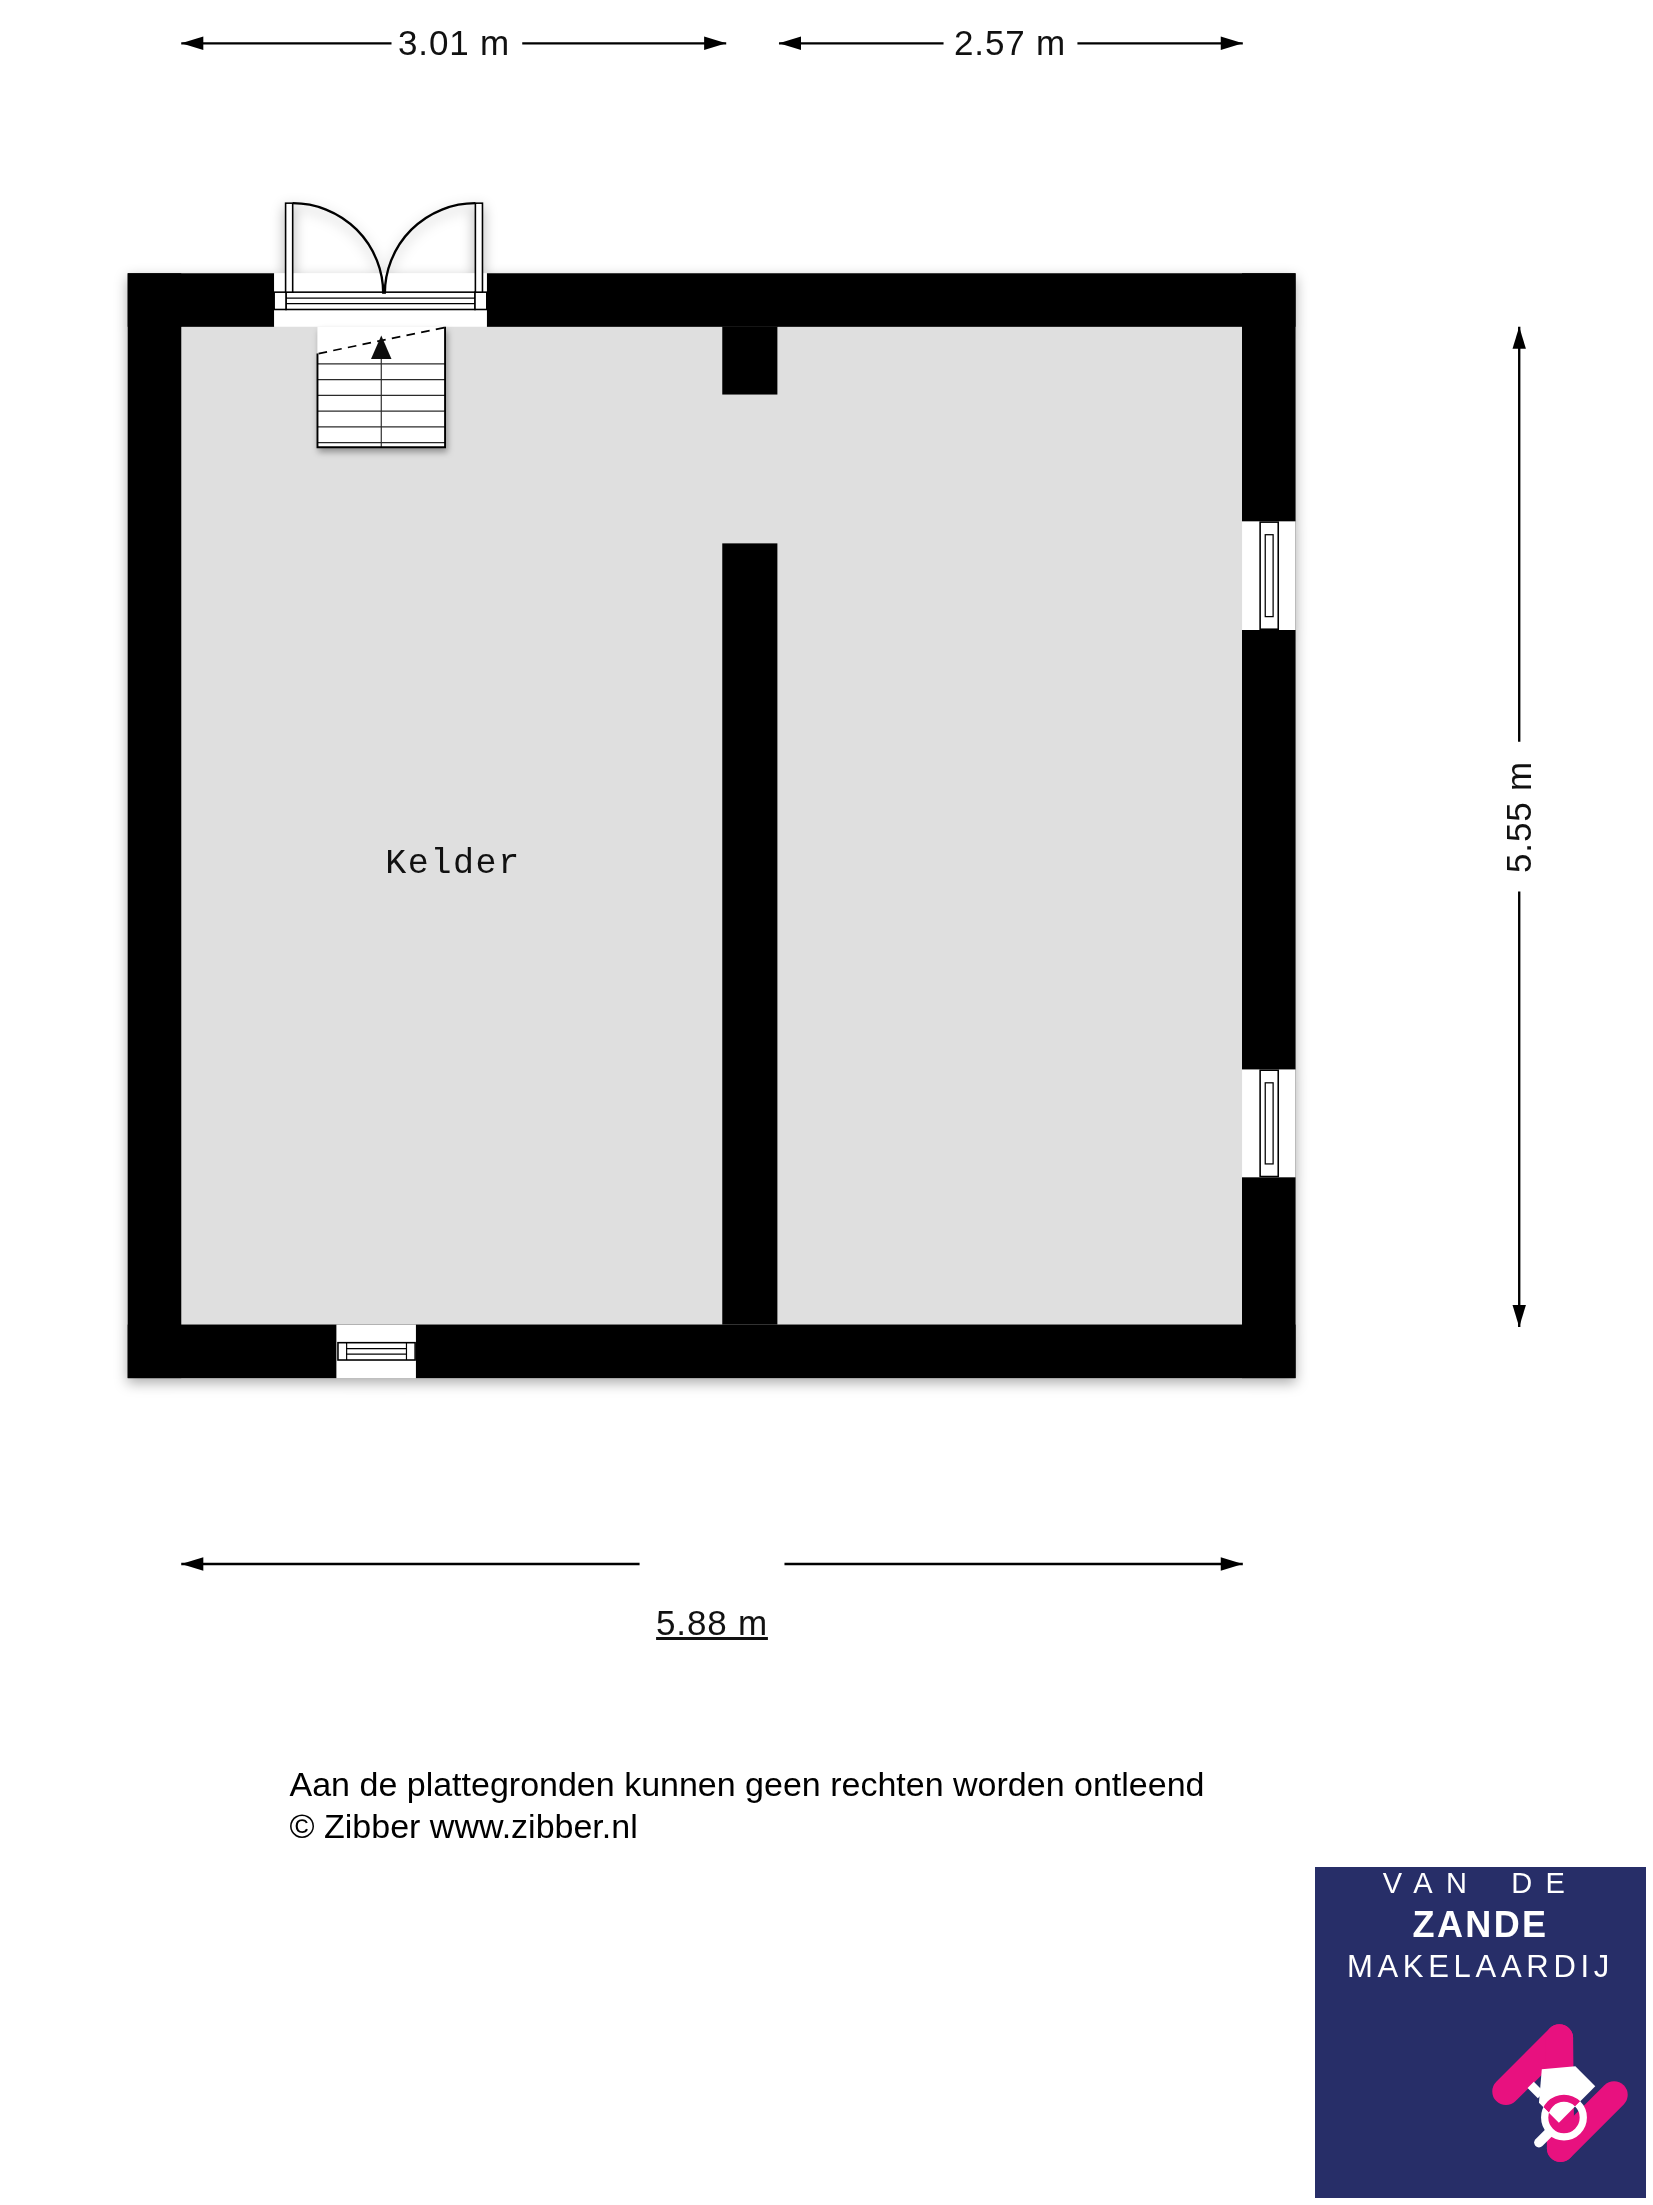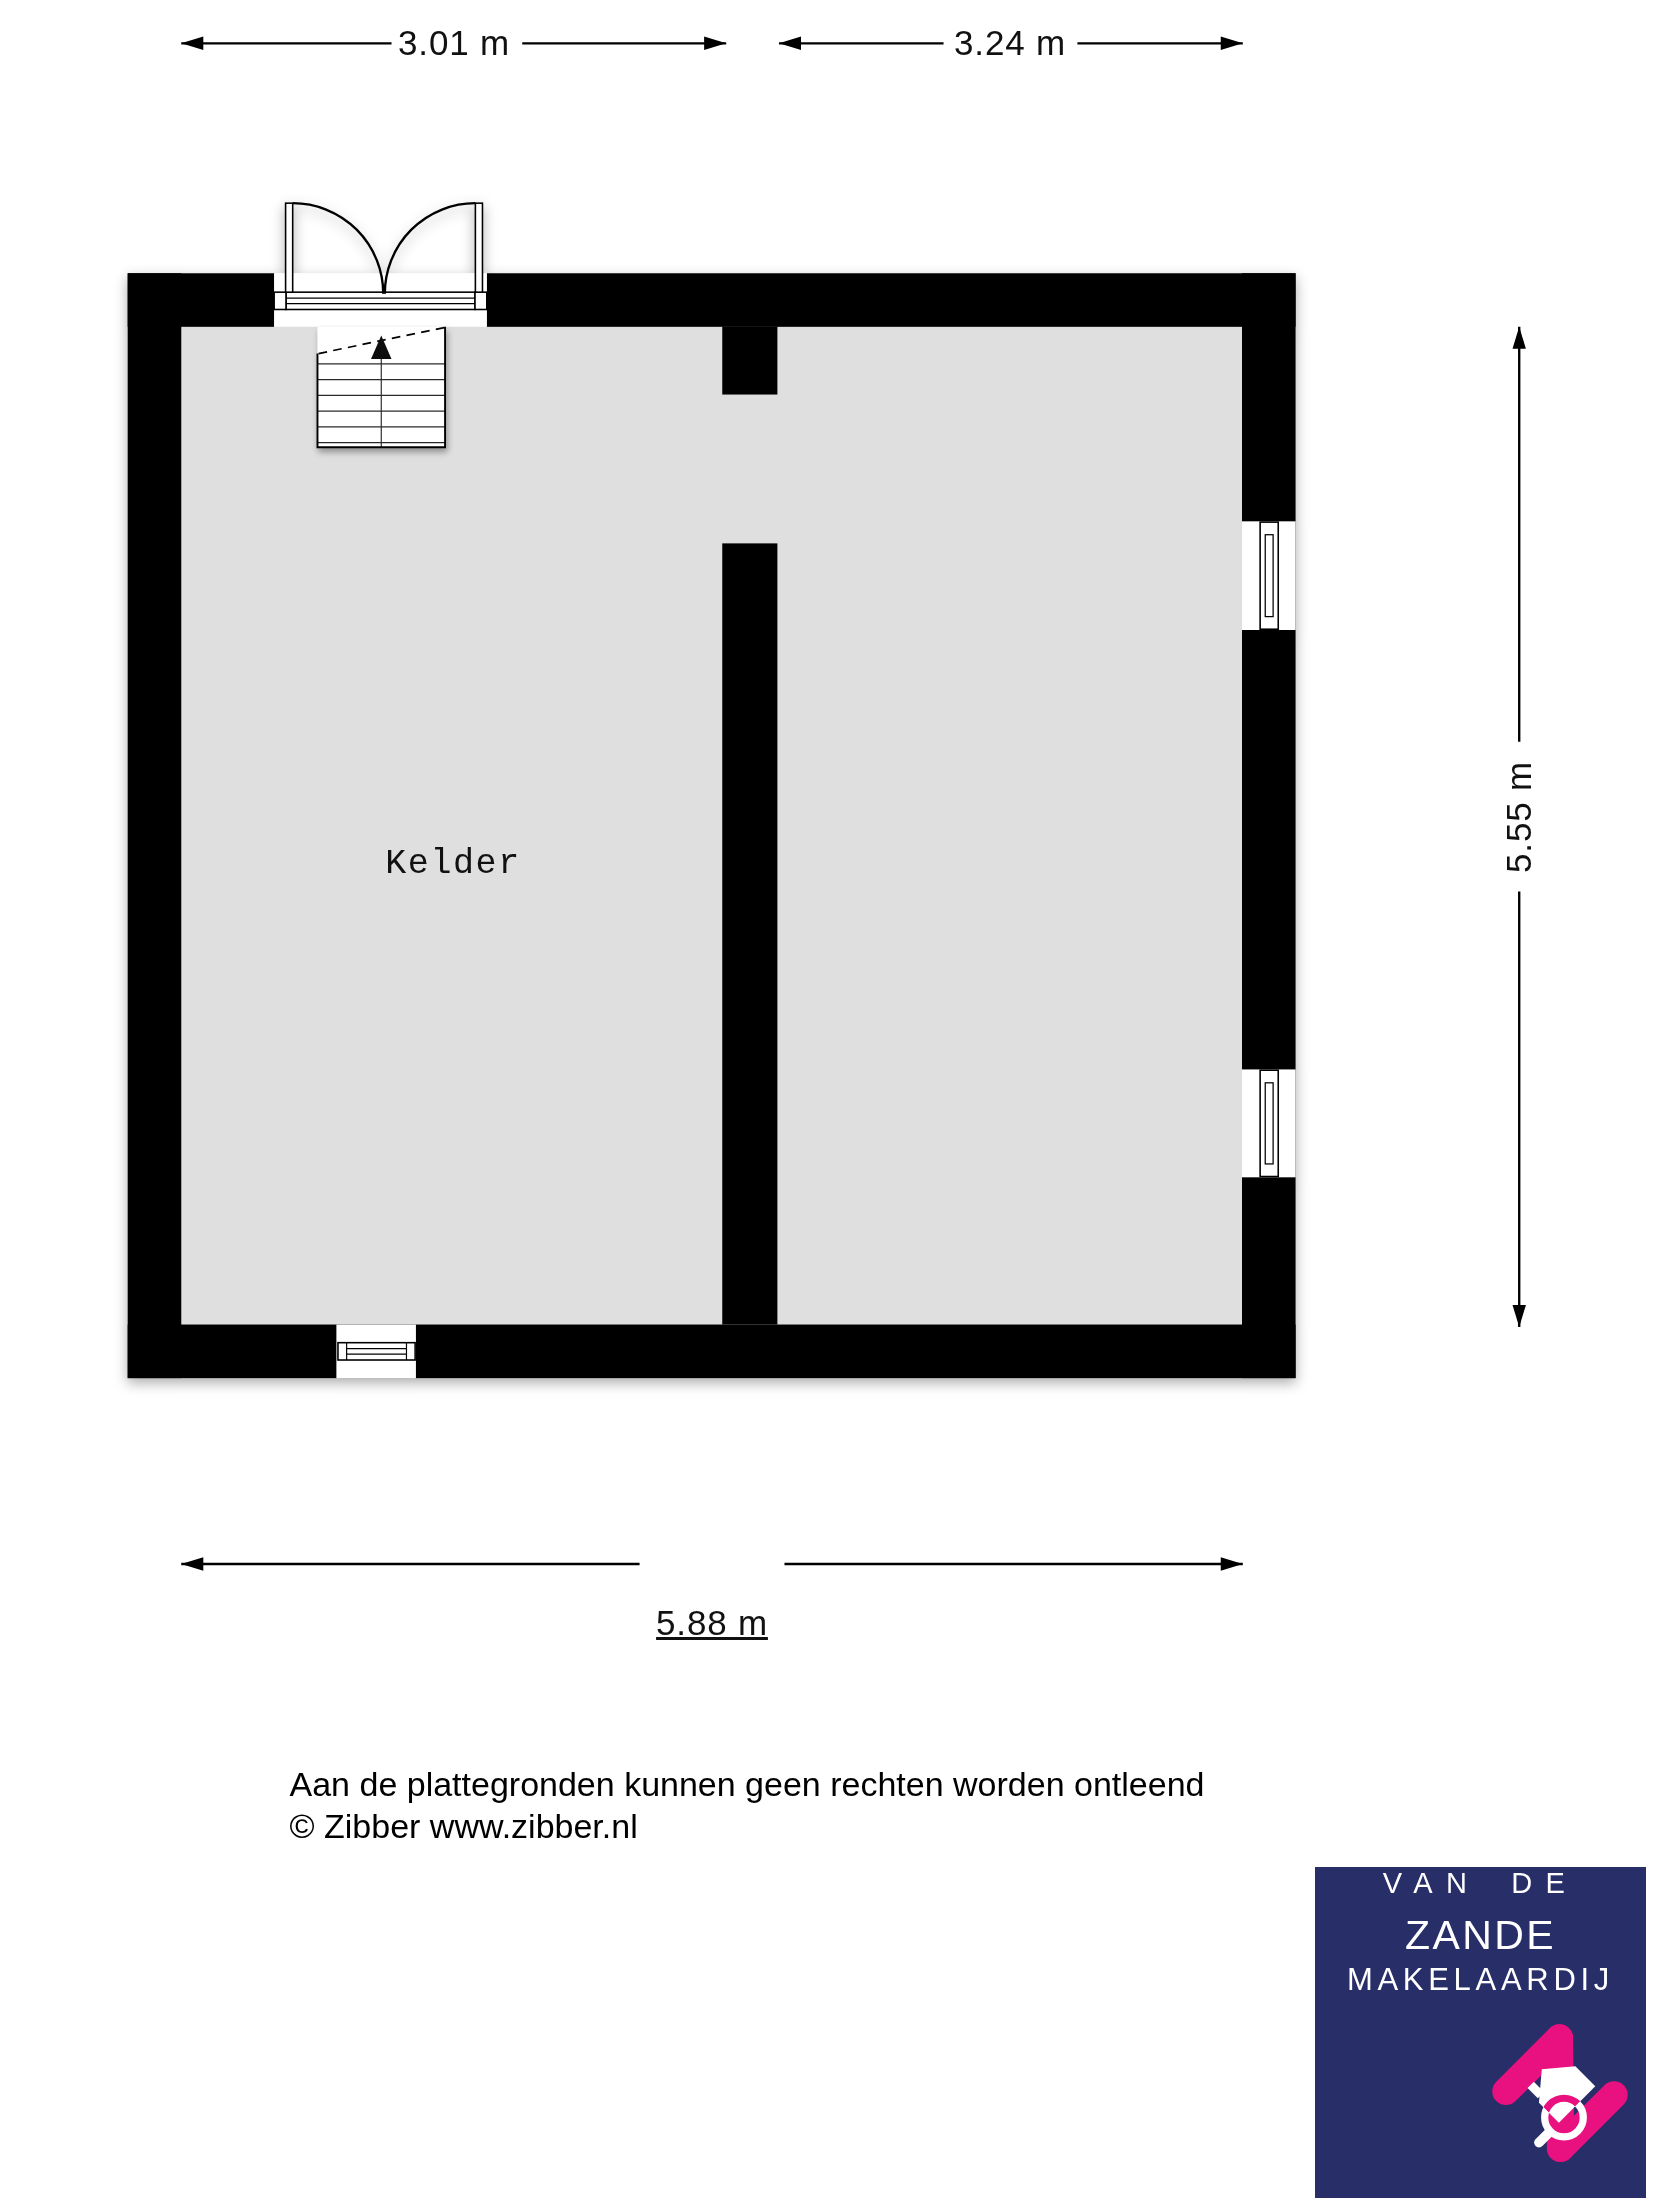--- a/index.html
+++ b/index.html
@@ -49,21 +49,21 @@
   .logo{
     position:absolute;
     left:1315px;top:1867px;
     width:331px;height:331px;
     background:var(--logo_navy,#272e68);
     overflow:hidden;
     text-align:center;
     color:var(--logo_text,#fff);
   }
   .logo .l1{font-size:29px;letter-spacing:13.4px;word-spacing:9.5px;}
-  .logo .l2{margin-top:12px;font-size:41px;font-weight:normal;letter-spacing:2.4px;}
+  .logo .l2{margin-top:4px;font-size:36px;font-weight:bold;letter-spacing:2.4px;}
   .logo .l3{margin-top:3px;font-size:31px;letter-spacing:4.7px;}
   .logo svg{position:absolute;left:172px;top:140px;}
 </style>
 </head>
 <body>
 
 <div id="canvas">
 
   <svg id="plan-svg" width="1654" height="2205" viewBox="0 0 2100 2800">
     <defs>
@@ -164,21 +164,21 @@
     </g>
     <g>
       <line class="dim-line" x1="230" y1="1986" x2="812" y2="1986"></line>
       <line class="dim-line" x1="996" y1="1986" x2="1578" y2="1986"></line>
       <polygon class="dim-arrow" points="230,1986 258,1977.5 258,1994.5"></polygon>
       <polygon class="dim-arrow" points="1578,1986 1550,1977.5 1550,1994.5"></polygon>
     </g>
   </svg>
 
   <div class="label dim-label" style="left:454px;top:43px;">3.01 m</div>
-  <div class="label dim-label" style="left:1010px;top:43px;">3.24 m</div>
+  <div class="label dim-label" style="left:1010px;top:43px;">2.57 m</div>
   <div class="label dim-label vertical" style="left:1519px;top:817px;">5.55 m</div>
   <div class="label dim-label" style="left:712px;top:1623px;text-decoration:underline;">5.88 m</div>
 
   <div class="label room-label" style="left:453px;top:864px;font-family:Liberation Mono, monospace;">Kelder</div>
 
   <div class="disclaimer">
     <div>Aan de plattegronden kunnen geen rechten worden ontleend</div>
     <div>© Zibber www.zibber.nl</div>
   </div>
 

